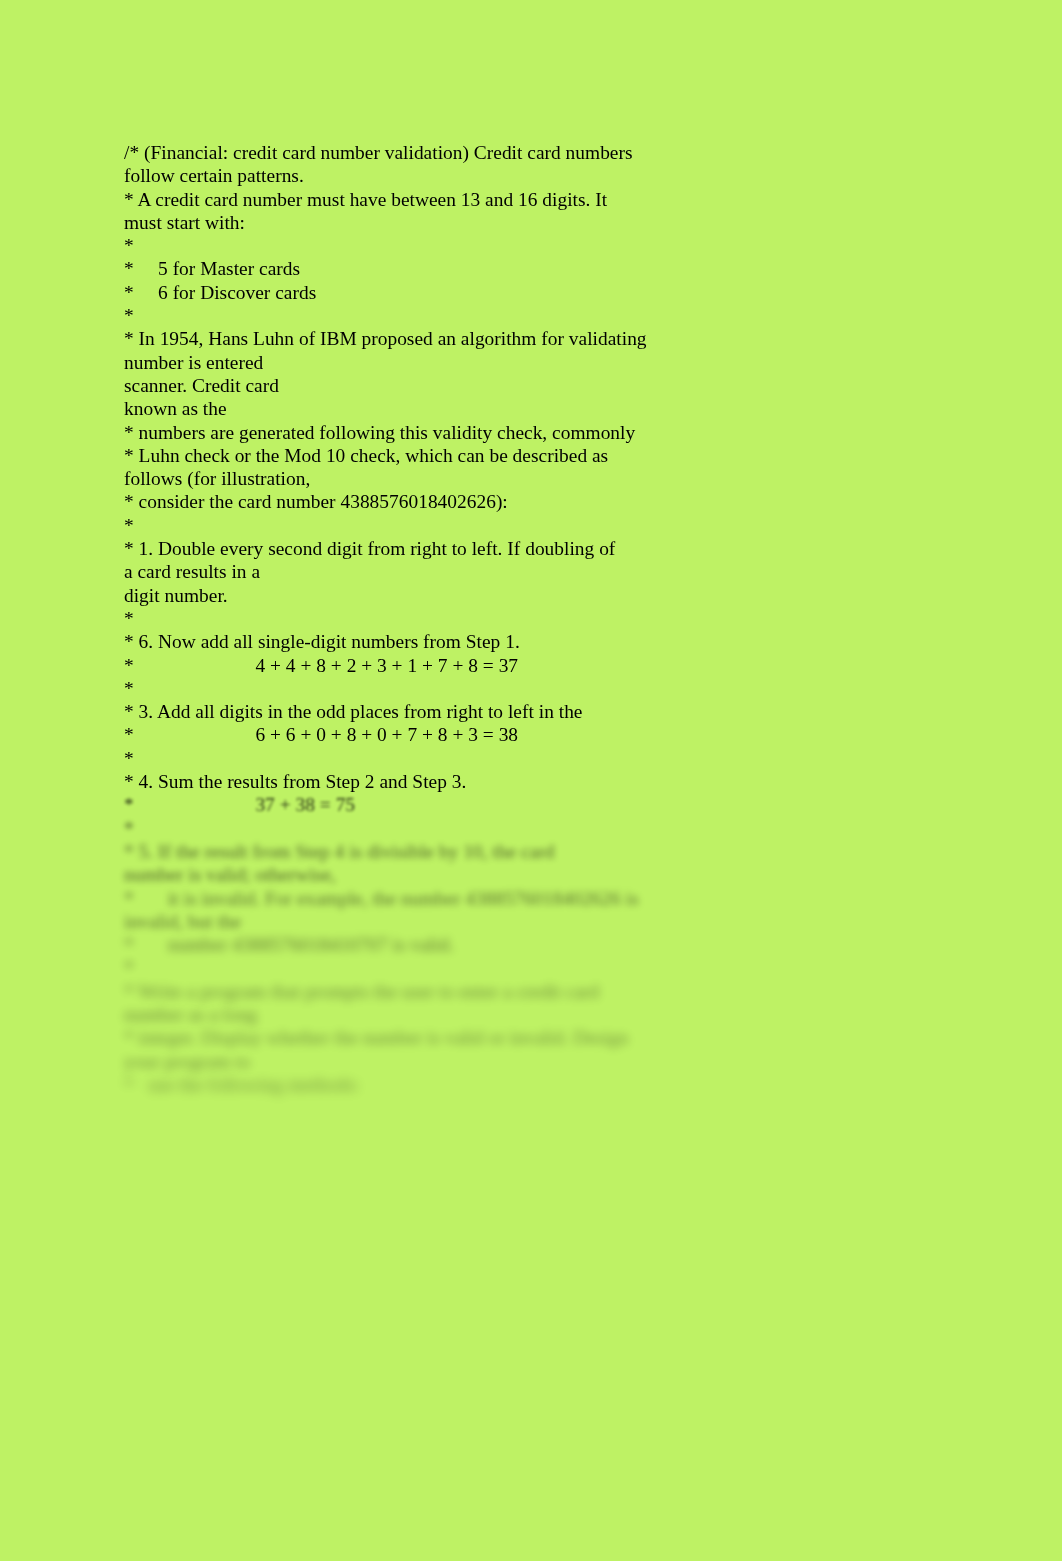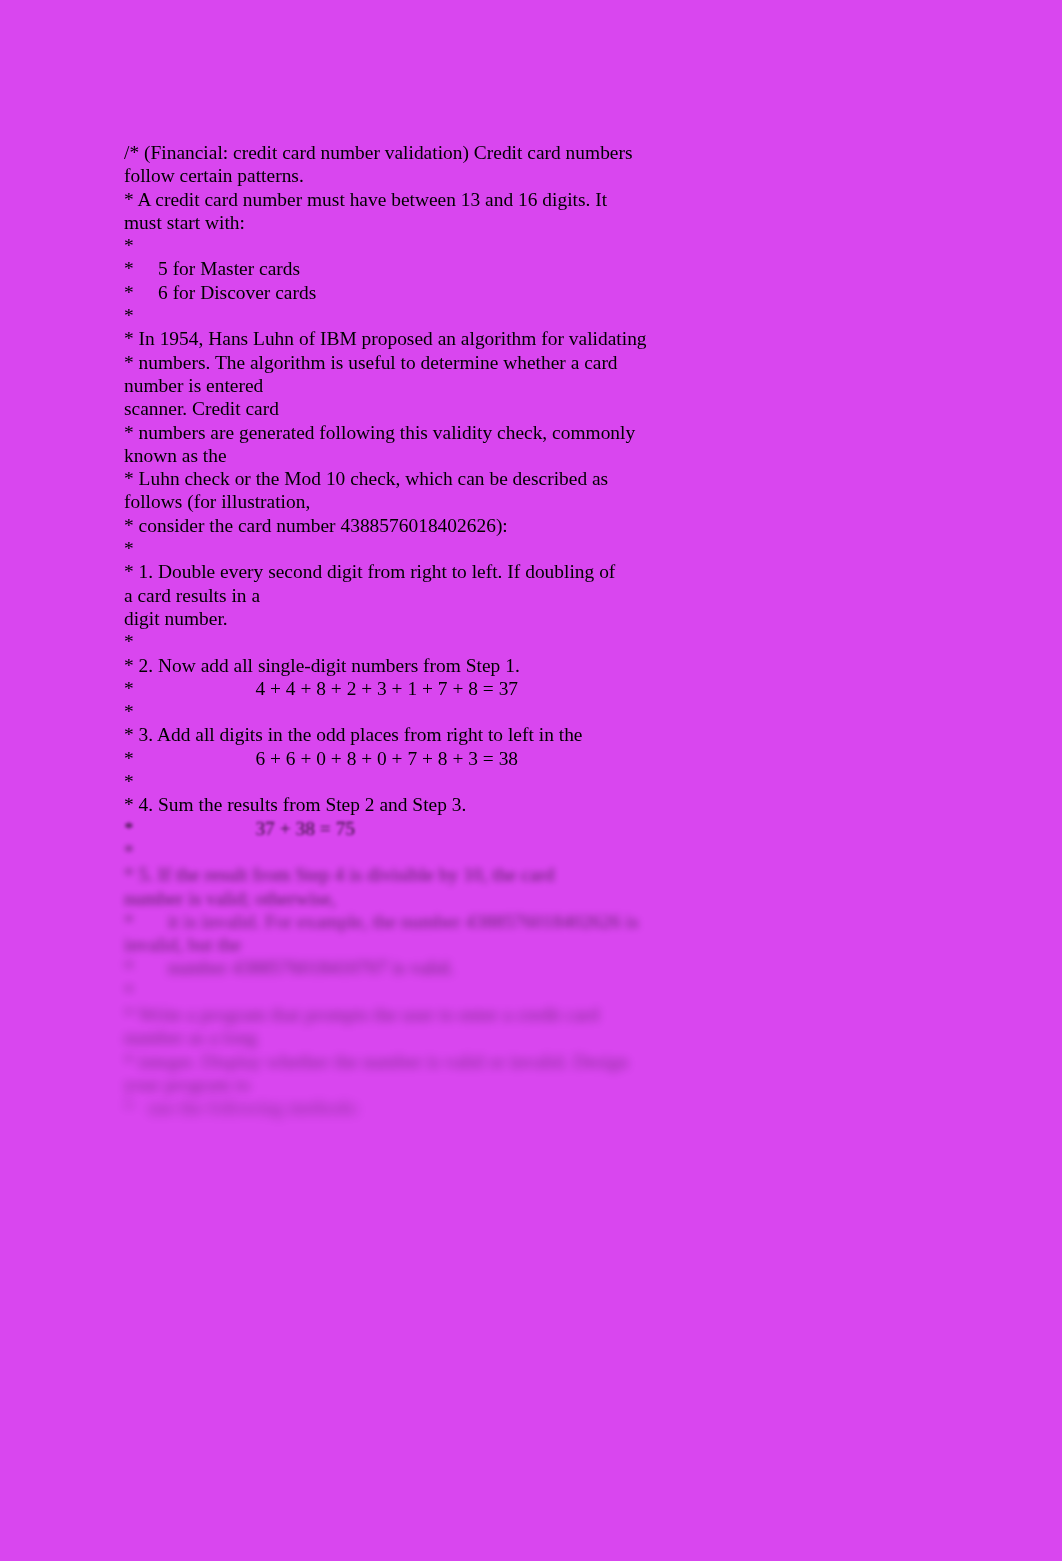--- a/index.html
+++ b/index.html
@@ -15,21 +15,21 @@
     font-family: "Liberation Serif", "DejaVu Serif", serif;
     color: #000000;
   }
 
   #page {
     position: absolute;
     left: 0;
     top: 0;
     width: 1062px;
     height: 1561px;
-    background: #d946ef;
+    background: #bef264;
   }
 
   #doc-body {
     position: absolute;
     left: 124px;
     top: 141px;
     width: 880px;
   }
 
   .line {
@@ -60,34 +60,33 @@
   <div id="doc-body">
       <div class="line b0">/* (Financial: credit card number validation) Credit card numbers</div>
       <div class="line b0">follow certain patterns.</div>
       <div class="line b0">* A credit card number must have between 13 and 16 digits. It</div>
       <div class="line b0">must start with:</div>
       <div class="line b0">*</div>
       <div class="line b0">*     5 for Master cards</div>
       <div class="line b0">*     6 for Discover cards</div>
       <div class="line b0">*</div>
       <div class="line b0">* In 1954, Hans Luhn of IBM proposed an algorithm for validating</div>
-      <div class="line b0">* numbers. The algorithm is useful to determine whether a card</div>
       <div class="line b0">number is entered</div>
       <div class="line b0">scanner. Credit card</div>
+      <div class="line b0">known as the</div>
       <div class="line b0">* numbers are generated following this validity check, commonly</div>
-      <div class="line b0">known as the</div>
       <div class="line b0">* Luhn check or the Mod 10 check, which can be described as</div>
       <div class="line b0">follows (for illustration,</div>
       <div class="line b0">* consider the card number 4388576018402626):</div>
       <div class="line b0">*</div>
       <div class="line b0">* 1. Double every second digit from right to left. If doubling of</div>
       <div class="line b0">a card results in a</div>
       <div class="line b0">digit number.</div>
       <div class="line b0">*</div>
-      <div class="line b0">* 2. Now add all single-digit numbers from Step 1.</div>
+      <div class="line b0">* 6. Now add all single-digit numbers from Step 1.</div>
       <div class="line b0">*                         4 + 4 + 8 + 2 + 3 + 1 + 7 + 8 = 37</div>
       <div class="line b0">*</div>
       <div class="line b0">* 3. Add all digits in the odd places from right to left in the</div>
       <div class="line b0">*                         6 + 6 + 0 + 8 + 0 + 7 + 8 + 3 = 38</div>
       <div class="line b0">*</div>
       <div class="line b0">* 4. Sum the results from Step 2 and Step 3.</div>
       <div class="line b1">*                         37 + 38 = 75</div>
       <div class="line b2">*</div>
       <div class="line b3">* 5. If the result from Step 4 is divisible by 10, the card</div>
       <div class="line b3">number is valid; otherwise,</div>

